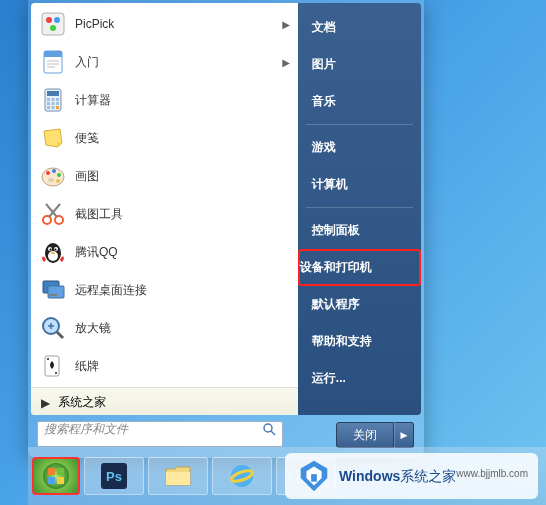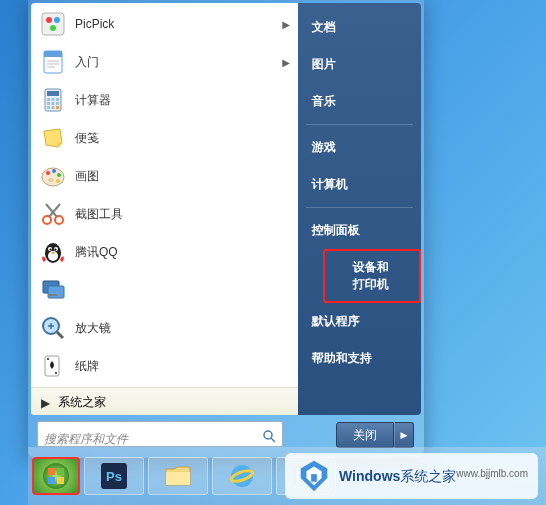--- a/index.html
+++ b/index.html
@@ -82,21 +82,21 @@
       display: flex;
       align-items: center;
       height: 42px;
     }
     .search-box {
       flex: 1;
       height: 26px;
       border: 1px solid #a0b0c0;
       border-radius: 2px;
       display: flex;
-      align-items: flex-end;
+      align-items: flex-start;
       background: #fff;
       padding: 0 6px;
       color: #888;
       font-style: italic;
     }
     .search-box input {
       flex: 1;
       border: none;
       outline: none;
       font-family: inherit;
@@ -118,23 +118,22 @@
     }
     .right-item {
       padding: 10px 14px;
       color: #fff;
       cursor: pointer;
       font-size: 12px;
       font-weight: bold;
     }
     .right-item.highlighted {
       border: 2px solid #ff2020;
-      padding: 8px 28px;
+      padding: 8px 0;
       border-radius: 3px;
-      margin-left: 25px;
     }
     .right-separator {
       height: 1px;
       background: rgba(255,255,255,0.2);
       margin: 4px 8px;
     }
     .shutdown-row {
       position: absolute;
       right: 10px;
       bottom: 10px;
@@ -340,20 +339,21 @@
         </div>
 
         <div class="program-item">
           <span class="program-icon">
             <svg width="26" height="26">
                 <rect x="3" y="4" width="16" height="12" rx="1" fill="#4080c0" stroke="#305080"></rect>
                 <rect x="8" y="9" width="16" height="12" rx="1" fill="#60a0e0" stroke="#4070a0"></rect>
                 <rect x="9" y="17" width="8" height="2" fill="#808080"></rect>
               </svg>
           </span>
+          <span class="program-label">远程桌面连接</span>
         </div>
 
         <div class="program-item">
           <span class="program-icon">
             <svg width="26" height="26">
                 <circle cx="11" cy="11" r="8" fill="#c0e0ff" stroke="#4070a0" stroke-width="2"></circle>
                 <line x1="17" y1="17" x2="23" y2="23" stroke="#606060" stroke-width="3"></line>
                 <line x1="8" y1="11" x2="14" y2="11" stroke="#4070a0" stroke-width="1.5"></line>
                 <line x1="11" y1="8" x2="11" y2="14" stroke="#4070a0" stroke-width="1.5"></line>
               </svg>
@@ -386,20 +386,21 @@
       <div class="right-item">图片</div>
       <div class="right-item">音乐</div>
       <div class="right-separator"></div>
       <div class="right-item">游戏</div>
       <div class="right-item">计算机</div>
       <div class="right-separator"></div>
       <div class="right-item">控制面板</div>
       <div class="right-item highlighted">设备和打印机</div>
       <div class="right-item">默认程序</div>
       <div class="right-item">帮助和支持</div>
+      <div class="right-item">运行...</div>
     </div>
   </div>
 
   <div class="search-row" style="position:absolute;left:3px;bottom:3px;width:258px;">
     <div class="search-box">
       <input type="text" placeholder="搜索程序和文件" style="">
       <span class="search-icon">
         <svg width="14" height="14">
             <circle cx="6" cy="6" r="4" fill="none" stroke="#4a7ab0" stroke-width="1.5"></circle>
             <line x1="9" y1="9" x2="13" y2="13" stroke="#4a7ab0" stroke-width="1.5"></line>

